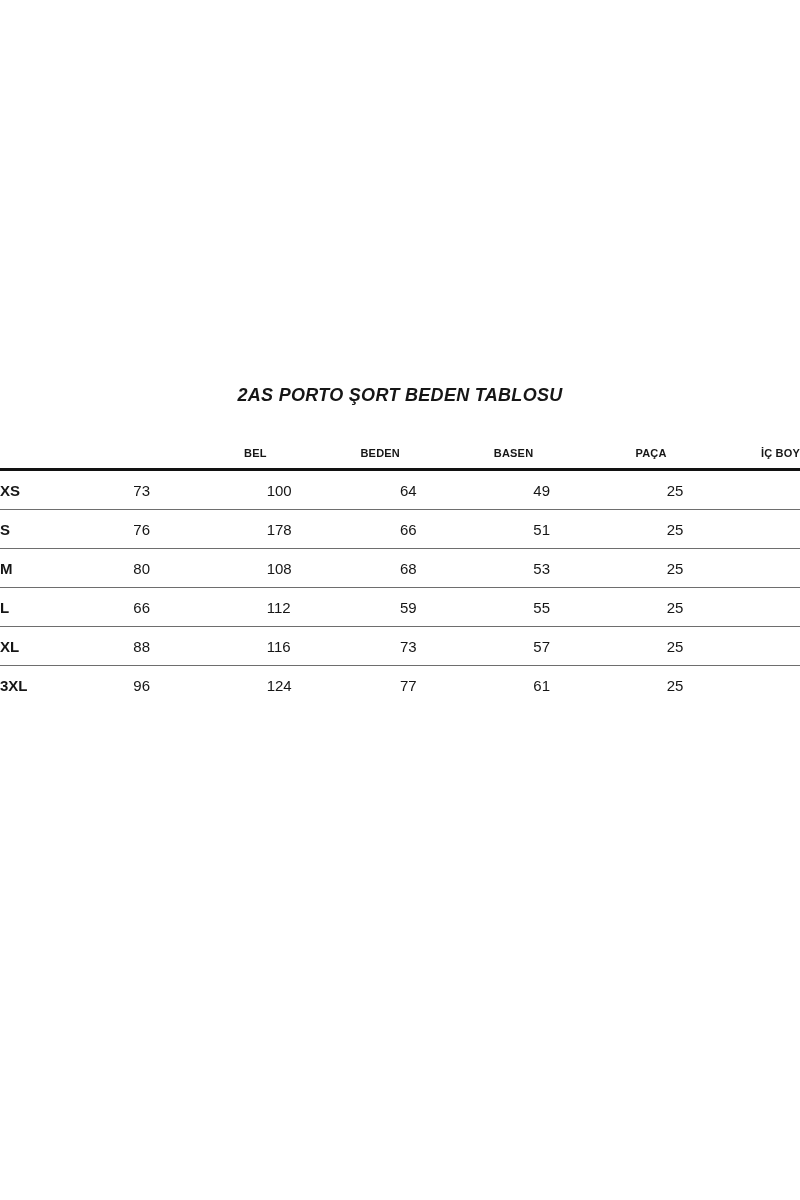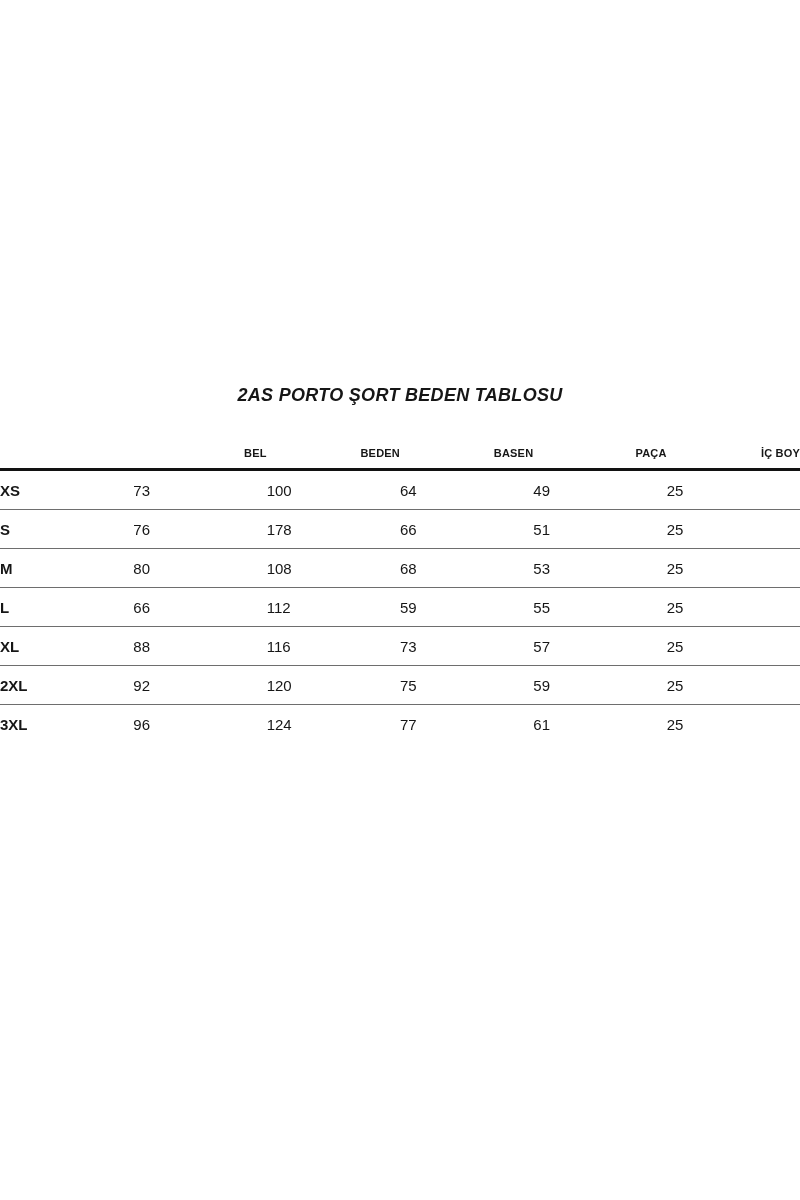--- a/index.html
+++ b/index.html
@@ -119,28 +119,20 @@
       </tr>
       <tr>
         <td class="size-label">XL</td>
         <td>88</td>
         <td>116</td>
         <td>73</td>
         <td>57</td>
         <td>25</td>
       </tr>
       <tr>
-        <td class="size-label">2XL</td>
-        <td>92</td>
-        <td>120</td>
-        <td>75</td>
-        <td>59</td>
-        <td>25</td>
-      </tr>
-      <tr>
         <td class="size-label">3XL</td>
         <td>96</td>
         <td>124</td>
         <td>77</td>
         <td>61</td>
         <td>25</td>
       </tr>
     </tbody>
   </table>
 

